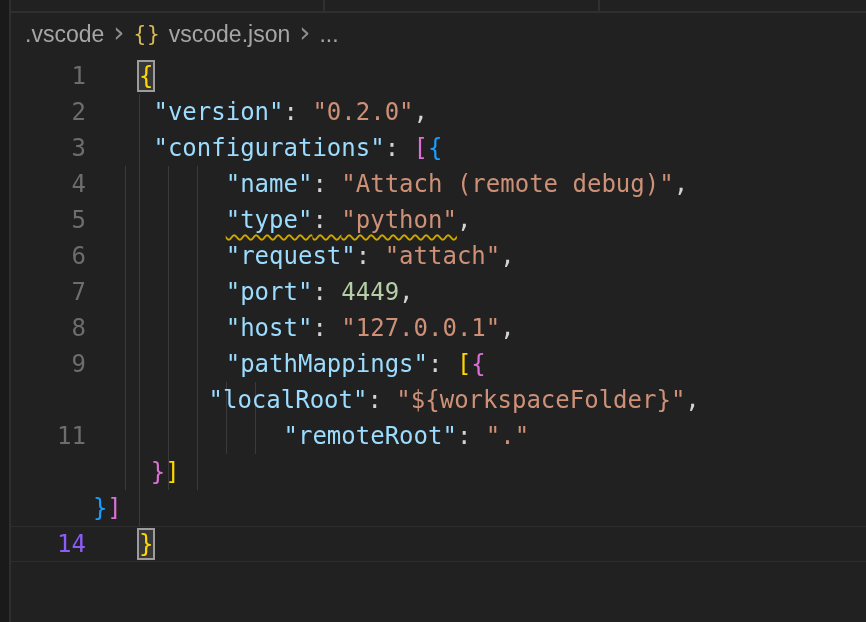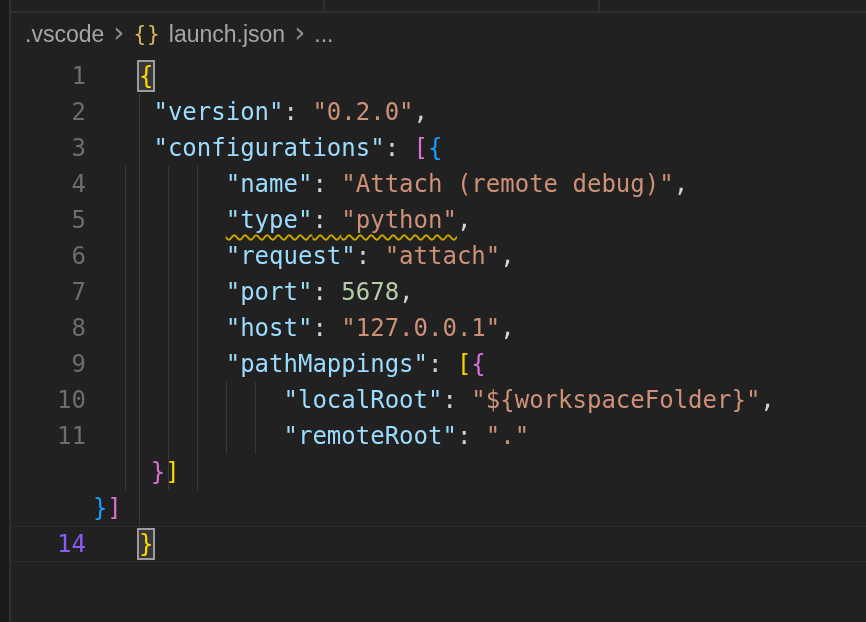--- a/index.html
+++ b/index.html
@@ -52,21 +52,21 @@
 
   <div class="tabbar">
     <div class="tab-divider" style="left:312px"></div>
     <div class="tab-divider" style="left:587px"></div>
   </div>
 
   <div class="breadcrumb">
     <span class="bc-item">.vscode</span>
     <span class="bc-chev">›</span>
     <span class="bc-icon">{}</span>
-    <span class="bc-item">launch.json</span>
+    <span class="bc-item">vscode.json</span>
     <span class="bc-chev">›</span>
     <span class="bc-item">...</span>
   </div>
 
   <div class="rows">
       <div class="row">
         <div class="ln">1</div>
         <div class="code"><span class="b1 boxed">{</span></div>
       </div>
       <div class="row">
@@ -102,40 +102,39 @@
         <div class="guide" style="left: 156.9px;"></div>
         <div class="guide" style="left: 185.8px;"></div>
         <div class="code"><span class="ws">      </span><span class="key">"request"</span><span class="punc">: </span><span class="str">"attach"</span><span class="punc">,</span></div>
       </div>
       <div class="row">
         <div class="ln">7</div>
         <div class="guide" style="left: 113.55px;"></div>
         <div class="guide" style="left: 128px;"></div>
         <div class="guide" style="left: 156.9px;"></div>
         <div class="guide" style="left: 185.8px;"></div>
-        <div class="code"><span class="ws">      </span><span class="key">"port"</span><span class="punc">: </span><span class="num">5678</span><span class="punc">,</span></div>
+        <div class="code"><span class="ws">      </span><span class="key">"port"</span><span class="punc">: </span><span class="num">4449</span><span class="punc">,</span></div>
       </div>
       <div class="row">
         <div class="ln">8</div>
         <div class="guide" style="left: 113.55px;"></div>
         <div class="guide" style="left: 128px;"></div>
         <div class="guide" style="left: 156.9px;"></div>
         <div class="guide" style="left: 185.8px;"></div>
         <div class="code"><span class="ws">      </span><span class="key">"host"</span><span class="punc">: </span><span class="str">"127.0.0.1"</span><span class="punc">,</span></div>
       </div>
       <div class="row">
         <div class="ln">9</div>
         <div class="guide" style="left: 113.55px;"></div>
         <div class="guide" style="left: 128px;"></div>
         <div class="guide" style="left: 156.9px;"></div>
         <div class="guide" style="left: 185.8px;"></div>
         <div class="code"><span class="ws">      </span><span class="key">"pathMappings"</span><span class="punc">: </span><span class="b1">[</span><span class="b2">{</span></div>
       </div>
       <div class="row">
-        <div class="ln">10</div>
         <div class="guide" style="left: 113.55px;"></div>
         <div class="guide" style="left: 128px;"></div>
         <div class="guide" style="left: 156.9px;"></div>
         <div class="guide" style="left: 185.8px;"></div>
         <div class="guide" style="left: 214.7px;"></div>
         <div class="guide" style="left: 243.6px;"></div>
         <div class="code"><span class="ws">          </span><span class="key">"localRoot"</span><span class="punc">: </span><span class="str">"${workspaceFolder}"</span><span class="punc">,</span></div>
       </div>
       <div class="row">
         <div class="ln">11</div>

